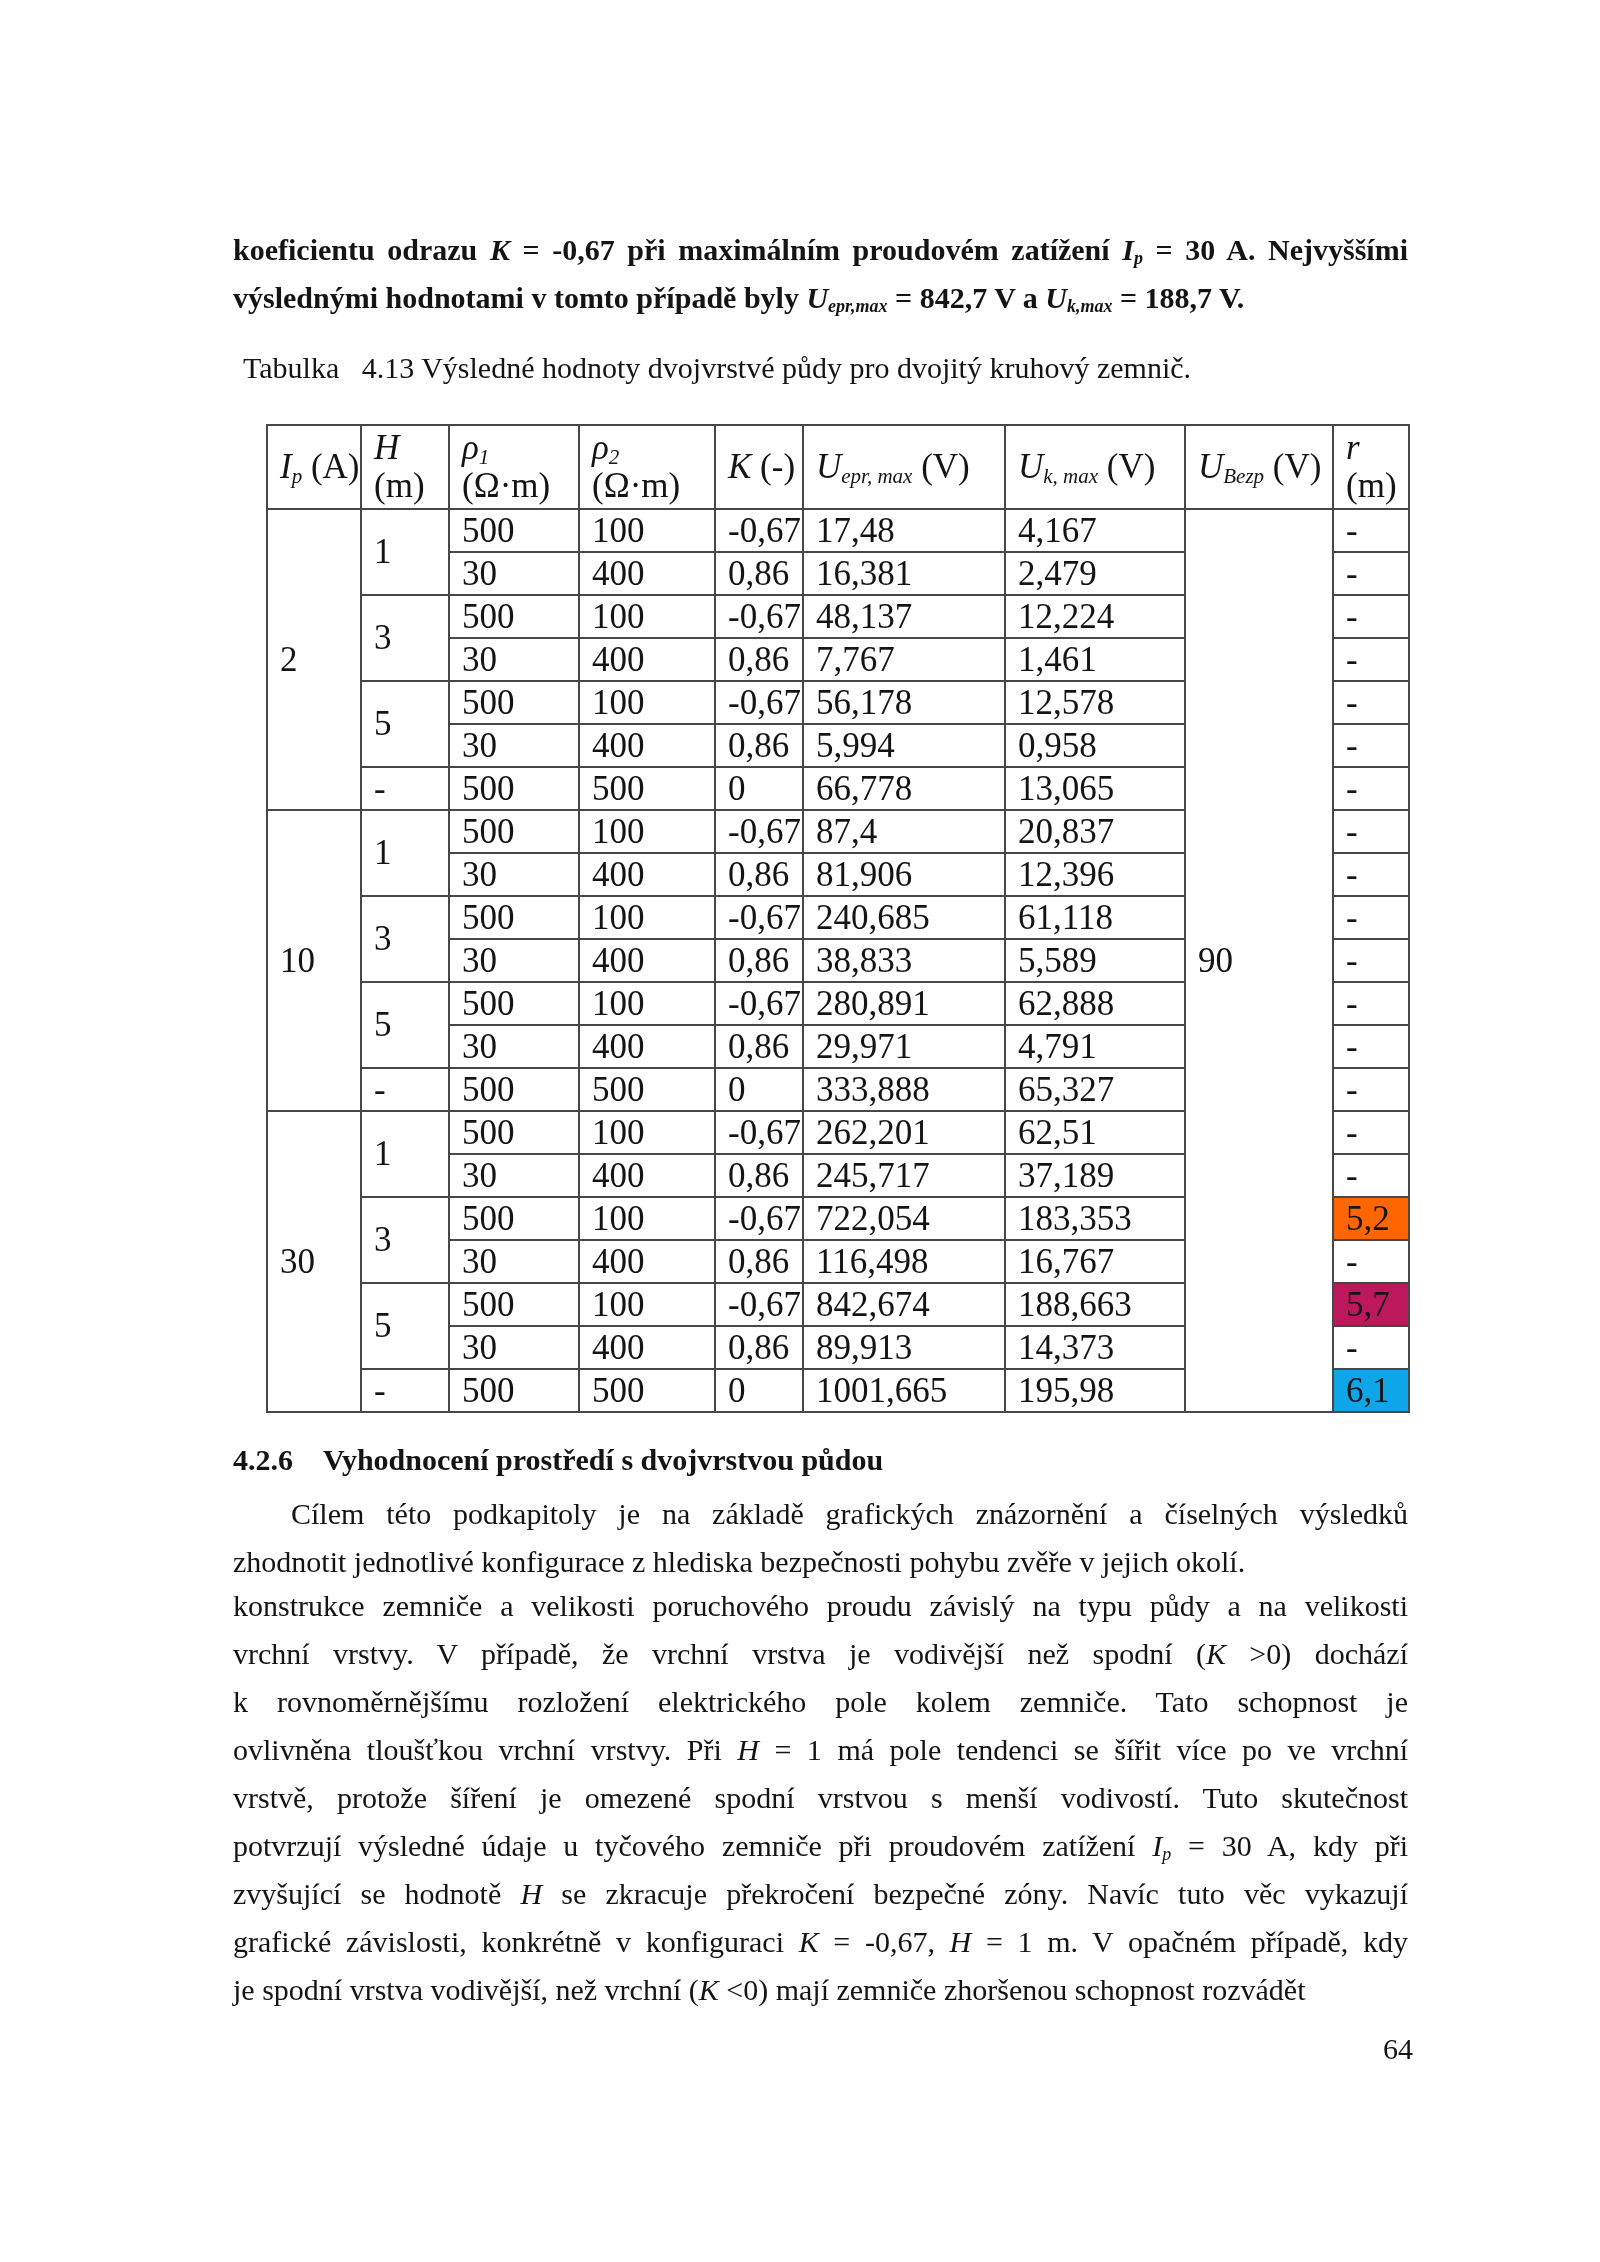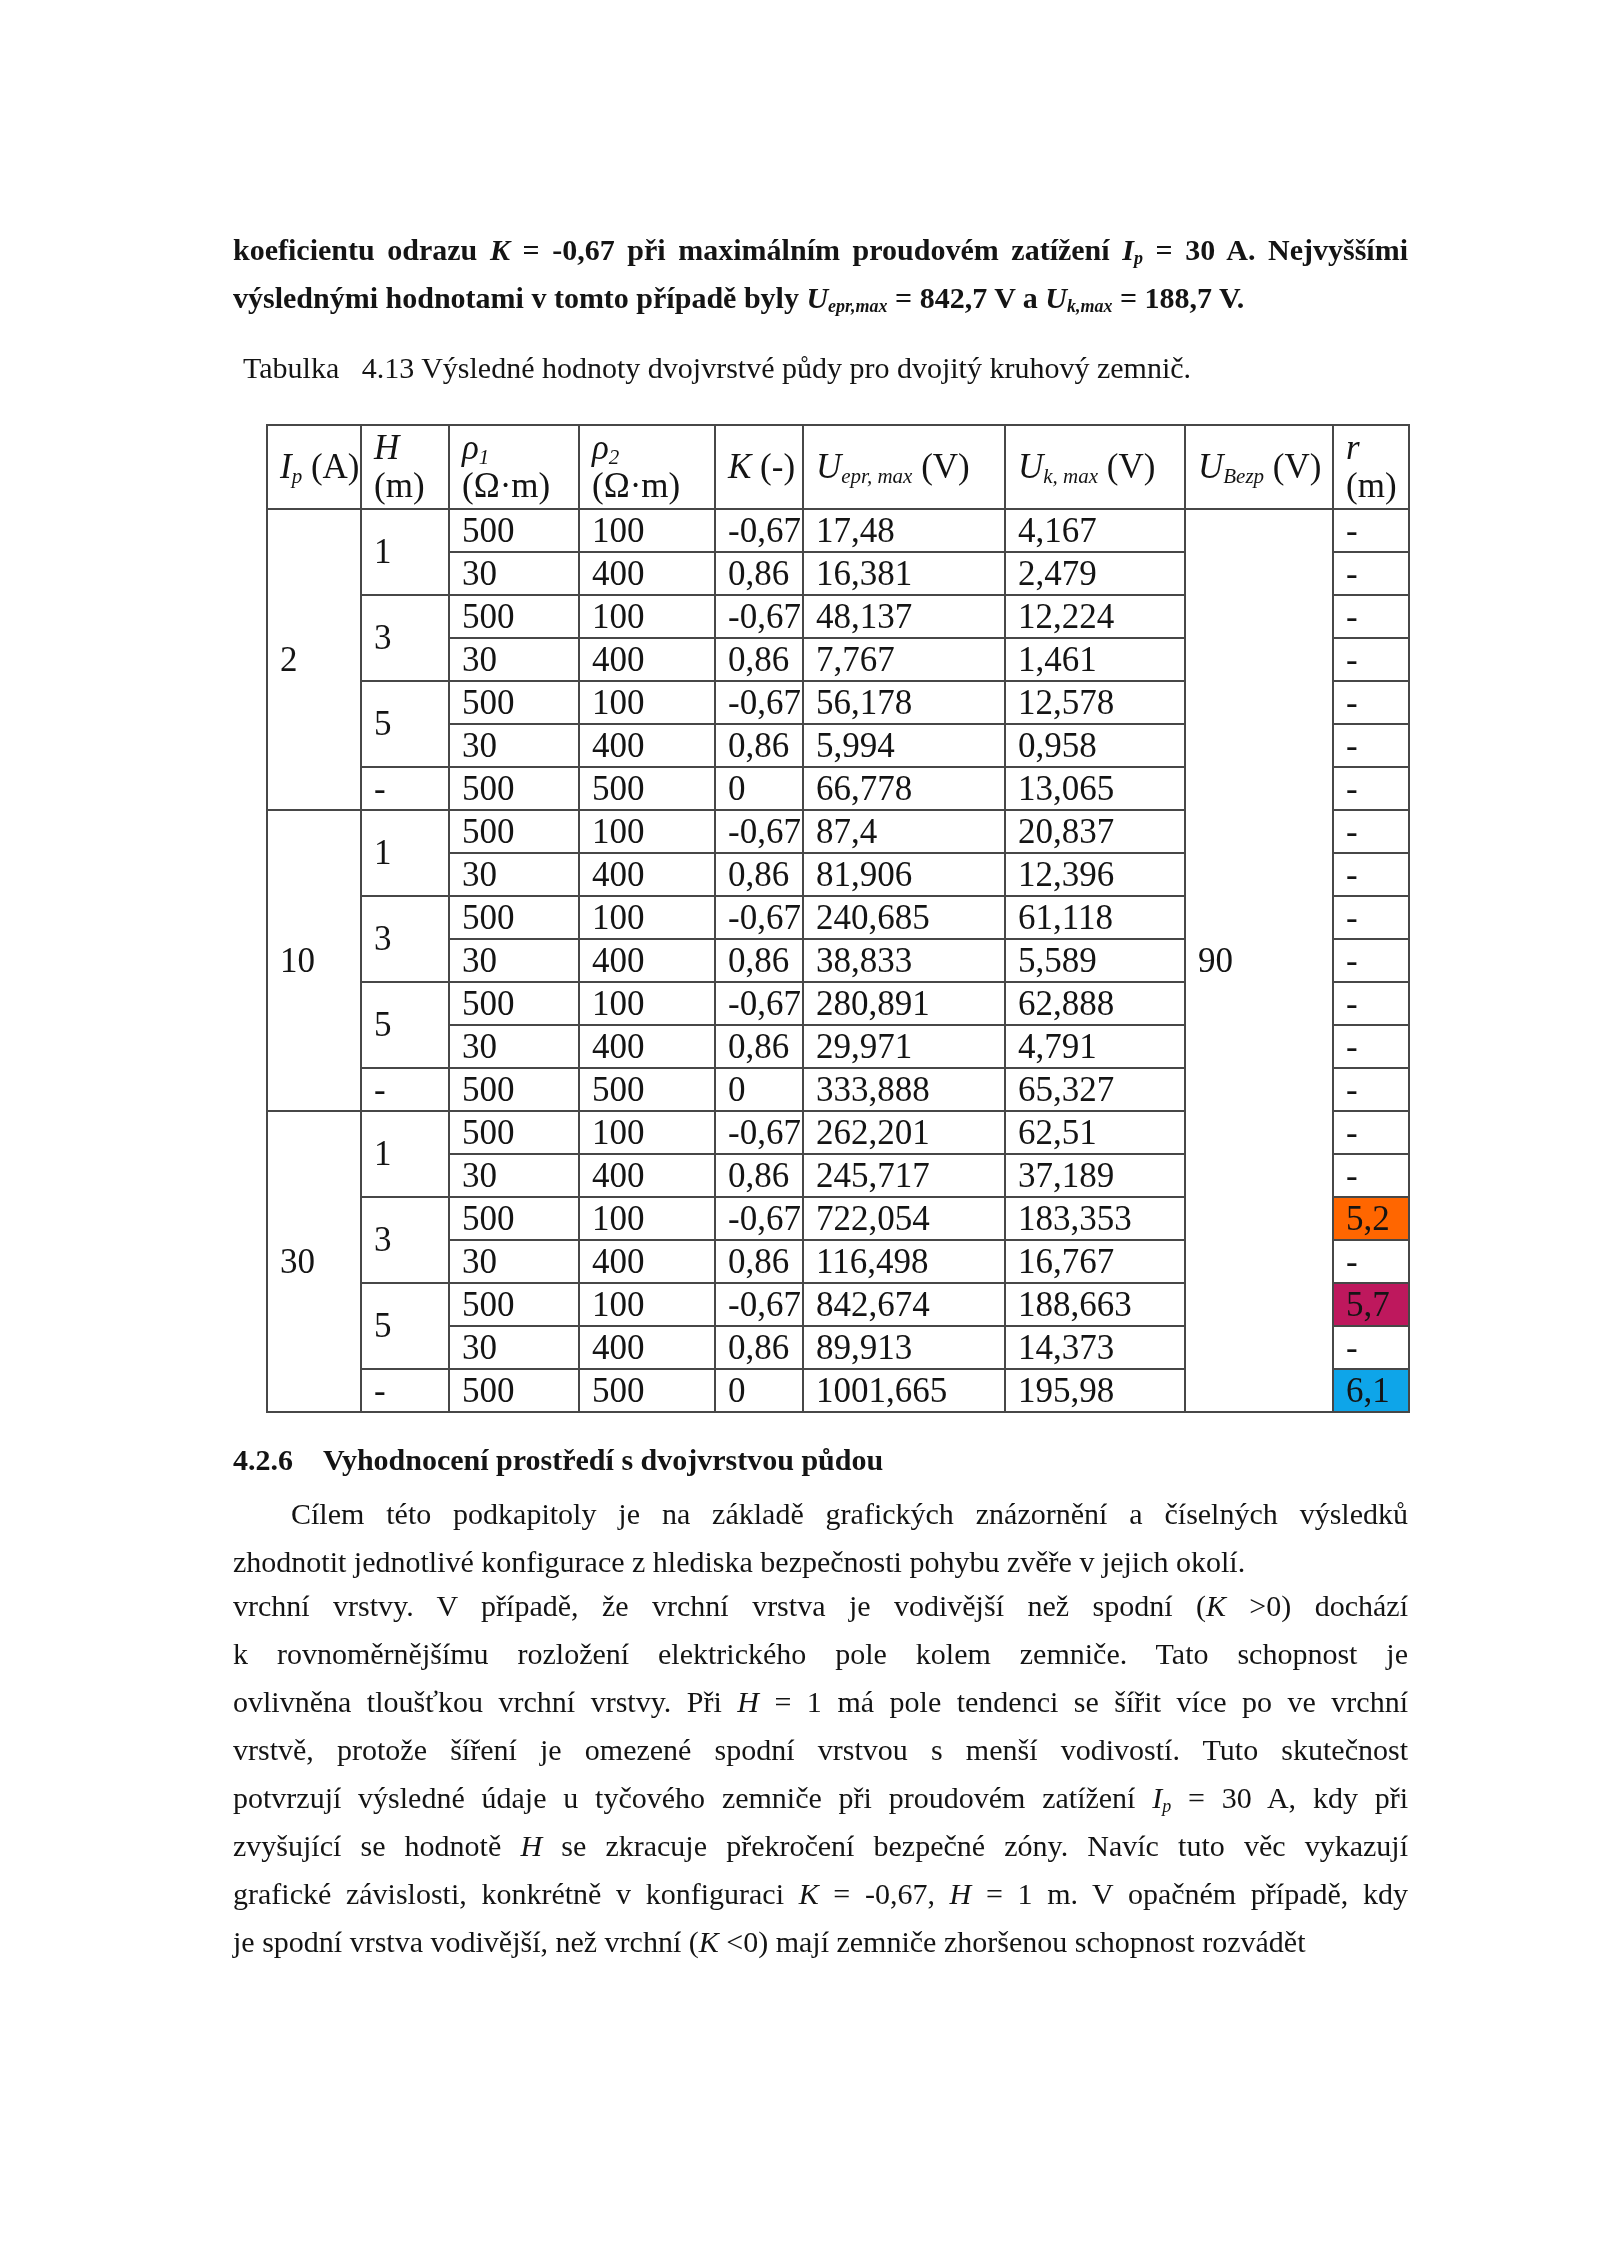--- a/index.html
+++ b/index.html
@@ -255,24 +255,26 @@
   <div class="heading">
       <div class="line l"><span style="font-weight: bold;">4.2.6</span><span style="font-weight: bold;">&nbsp;&nbsp;&nbsp;&nbsp;</span><span style="font-weight: bold;">Vyhodnocení prostředí s dvojvrstvou půdou</span></div>
     </div>
 
   <div class="block" style="top:1490px;">
       <div class="line j ind"><span>Cílem této podkapitoly je na základě grafických znázornění a číselných výsledků</span></div>
       <div class="line l"><span>zhodnotit jednotlivé konfigurace z hlediska bezpečnosti pohybu zvěře v jejich okolí.</span></div>
     </div>
 
   <div class="block" style="top:1582px;">
+      <div class="line j"><span>konstrukce zemniče a velikosti poruchového proudu závislý na typu půdy a na velikosti</span></div>
       <div class="line j"><span>vrchní vrstvy. V případě, že vrchní vrstva je vodivější než spodní (</span><span style="font-style: italic;">K</span><span> &gt;0) dochází</span></div>
       <div class="line j"><span>k rovnoměrnějšímu rozložení elektrického pole kolem zemniče. Tato schopnost je</span></div>
       <div class="line j"><span>ovlivněna tloušťkou vrchní vrstvy. Při </span><span style="font-style: italic;">H</span><span> = 1 má pole tendenci se šířit více po ve vrchní</span></div>
       <div class="line j"><span>vrstvě, protože šíření je omezené spodní vrstvou s menší vodivostí. Tuto skutečnost</span></div>
       <div class="line j"><span>potvrzují výsledné údaje u tyčového zemniče při proudovém zatížení </span><span style="font-style: italic;">I</span><sub class="v" style="font-style: italic;">p</sub><span> = 30 A, kdy při</span></div>
       <div class="line j"><span>zvyšující se hodnotě </span><span style="font-style: italic;">H</span><span> se zkracuje překročení bezpečné zóny. Navíc tuto věc vykazují</span></div>
       <div class="line j"><span>grafické závislosti, konkrétně v konfiguraci </span><span style="font-style: italic;">K</span><span> = -0,67, </span><span style="font-style: italic;">H</span><span> = 1 m. V opačném případě, kdy</span></div>
       <div class="line l"><span>je spodní vrstva vodivější, než vrchní (</span><span style="font-style: italic;">K</span><span> &lt;0) mají zemniče zhoršenou schopnost rozvádět</span></div>
     </div>
 
+  <div class="pagenum">64</div>
 
 </div>
 
 </body></html>

